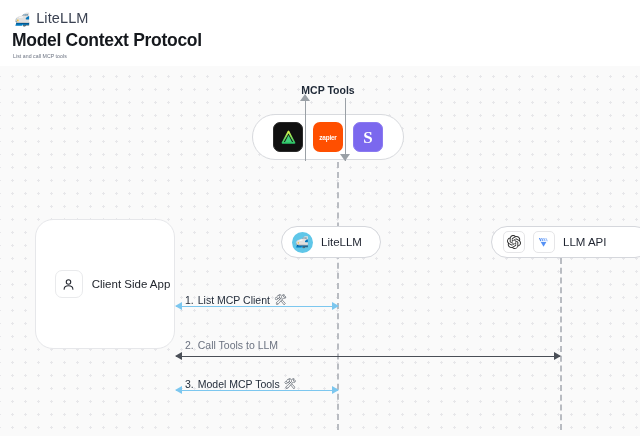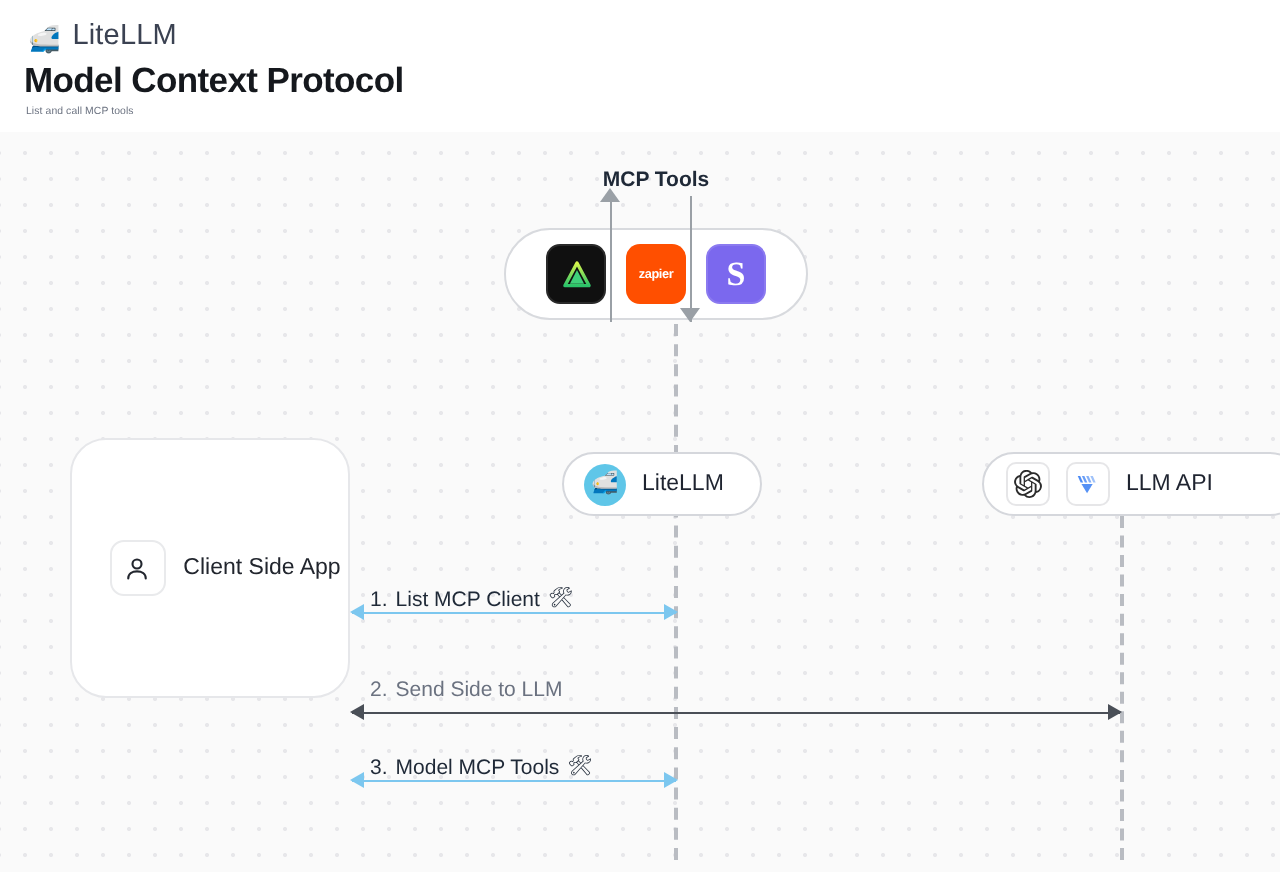--- a/index.html
+++ b/index.html
@@ -452,21 +452,21 @@
         <span class="emoji">🛠</span>
       </div>
 
       <div class="msg msg2">
         <div class="msg-line"></div>
         <div class="arrowhead left"></div>
         <div class="arrowhead right"></div>
       </div>
       <div class="msg-label label2">
         <span>2.</span>
-        <span>Send Side to LLM</span>
+        <span>Call Tools to LLM</span>
       </div>
 
       <div class="msg msg3">
         <div class="msg-line"></div>
         <div class="arrowhead left"></div>
         <div class="arrowhead right"></div>
       </div>
       <div class="msg-label label3">
         <span>3.</span>
         <span>Model MCP Tools</span>

